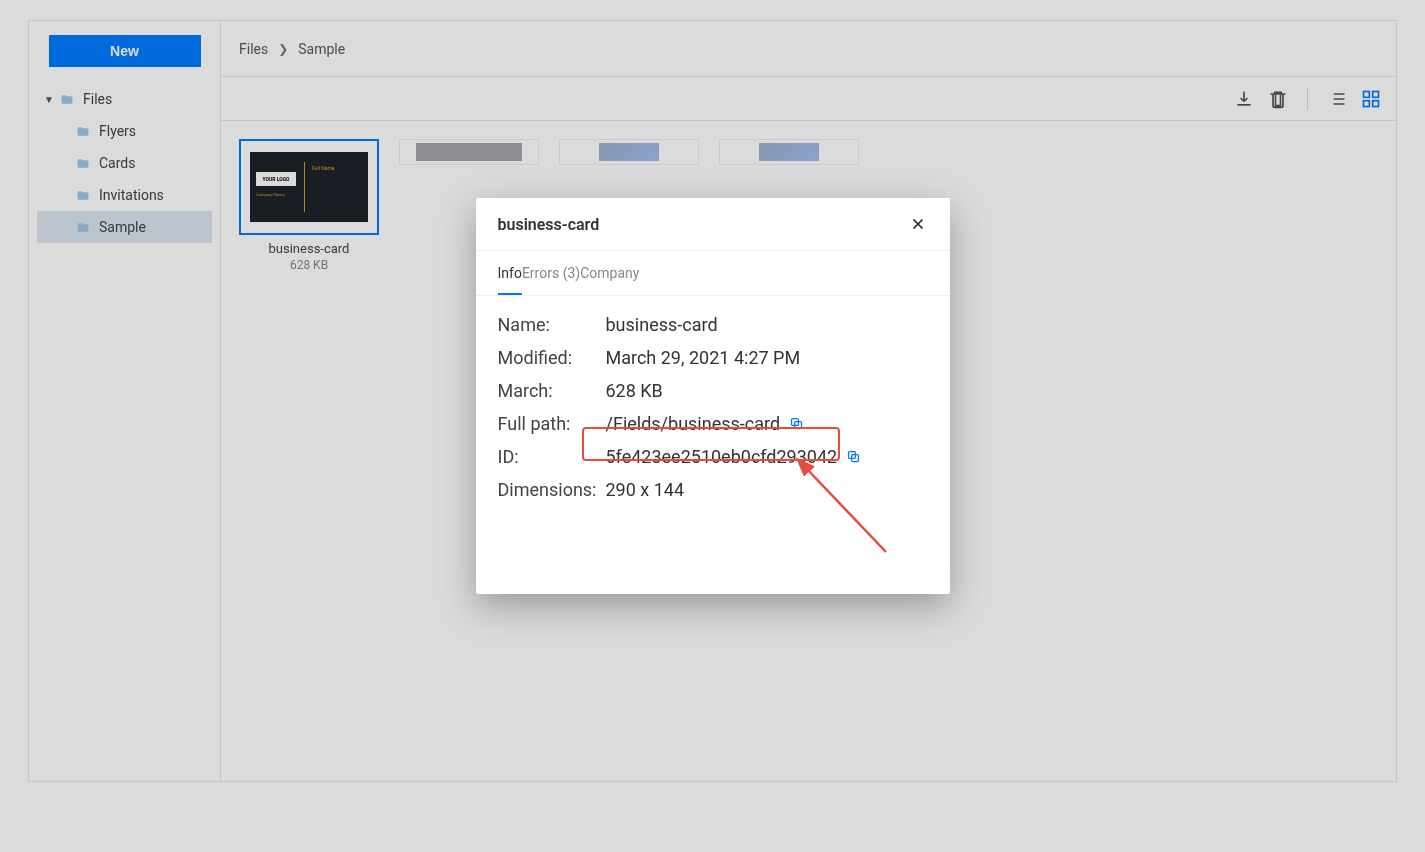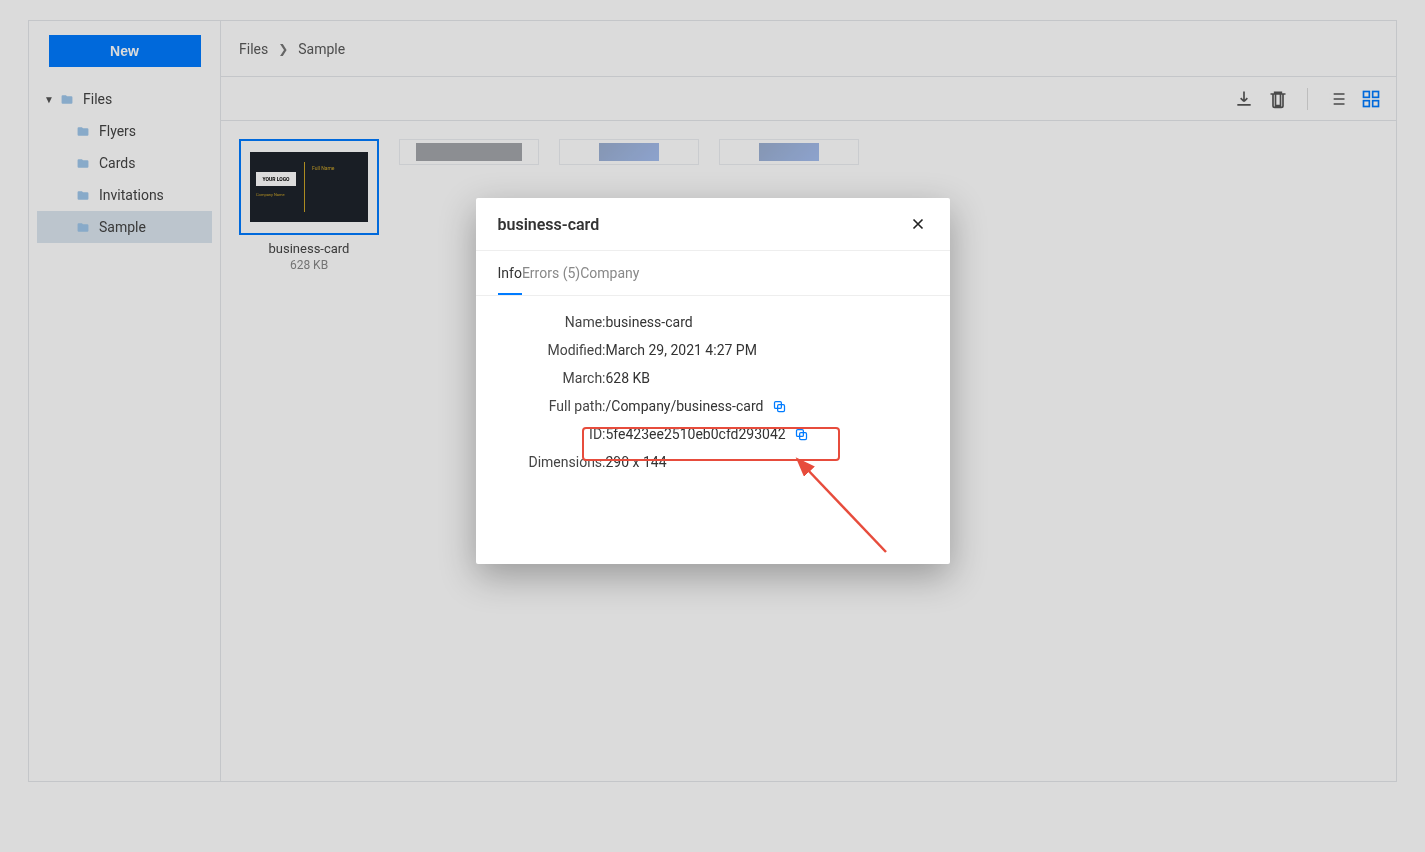--- a/index.html
+++ b/index.html
@@ -203,24 +203,23 @@
   .tab.active {
     color: #333;
     border-bottom-color: #007bff;
   }
   .props {
     padding: 12px 22px 88px 22px;
   }
   .prow {
     display:flex;
     padding: 6px 0;
-    font-size: 14px;
+    font-size: 18px;
     color:#333;
     align-items:center;
-    text-align:right;
   }
   .plabel { width: 108px; color:#444;}
   .pval { display:flex; align-items:center; gap:8px;}
   .copy-icon { width:16px;height:16px; color:#007bff; cursor:pointer; display:inline-flex;align-items:center;justify-content:center;}
   .highlight-box {
     border: 2px solid #e74c3c;
     border-radius: 4px;
     position:absolute;
     pointer-events:none;
   }
@@ -354,41 +353,41 @@
       <div class="dialog-title">business-card</div>
       <div class="close-btn">
         <svg width="18" height="18" viewBox="0 0 24 24" stroke="currentColor" stroke-width="2.2" fill="none">
             <path d="M6 6l12 12M18 6L6 18"></path>
           </svg>
       </div>
     </div>
 
     <div class="tabs">
       <div class="tab active">Info</div>
-      <div class="tab">Errors (5)</div>
+      <div class="tab">Errors (3)</div>
       <div class="tab">Company</div>
     </div>
 
     <div class="props">
       <div class="prow">
         <div class="plabel">Name:</div>
         <div class="pval">business-card</div>
       </div>
       <div class="prow">
         <div class="plabel">Modified:</div>
         <div class="pval">March 29, 2021 4:27 PM</div>
       </div>
       <div class="prow">
         <div class="plabel">March:</div>
         <div class="pval">628 KB</div>
       </div>
       <div class="prow">
         <div class="plabel">Full path:</div>
         <div class="pval">
-          <span>/Company/business-card</span>
+          <span>/Fields/business-card</span>
           <span class="copy-icon">
             <svg width="15" height="15" viewBox="0 0 24 24" fill="none" stroke="currentColor" stroke-width="2">
                 <rect x="9" y="9" width="11" height="11" rx="2"></rect>
                 <rect x="4" y="4" width="11" height="11" rx="2"></rect>
               </svg>
           </span>
         </div>
       </div>
       <div class="prow">
         <div class="plabel">ID:</div>

